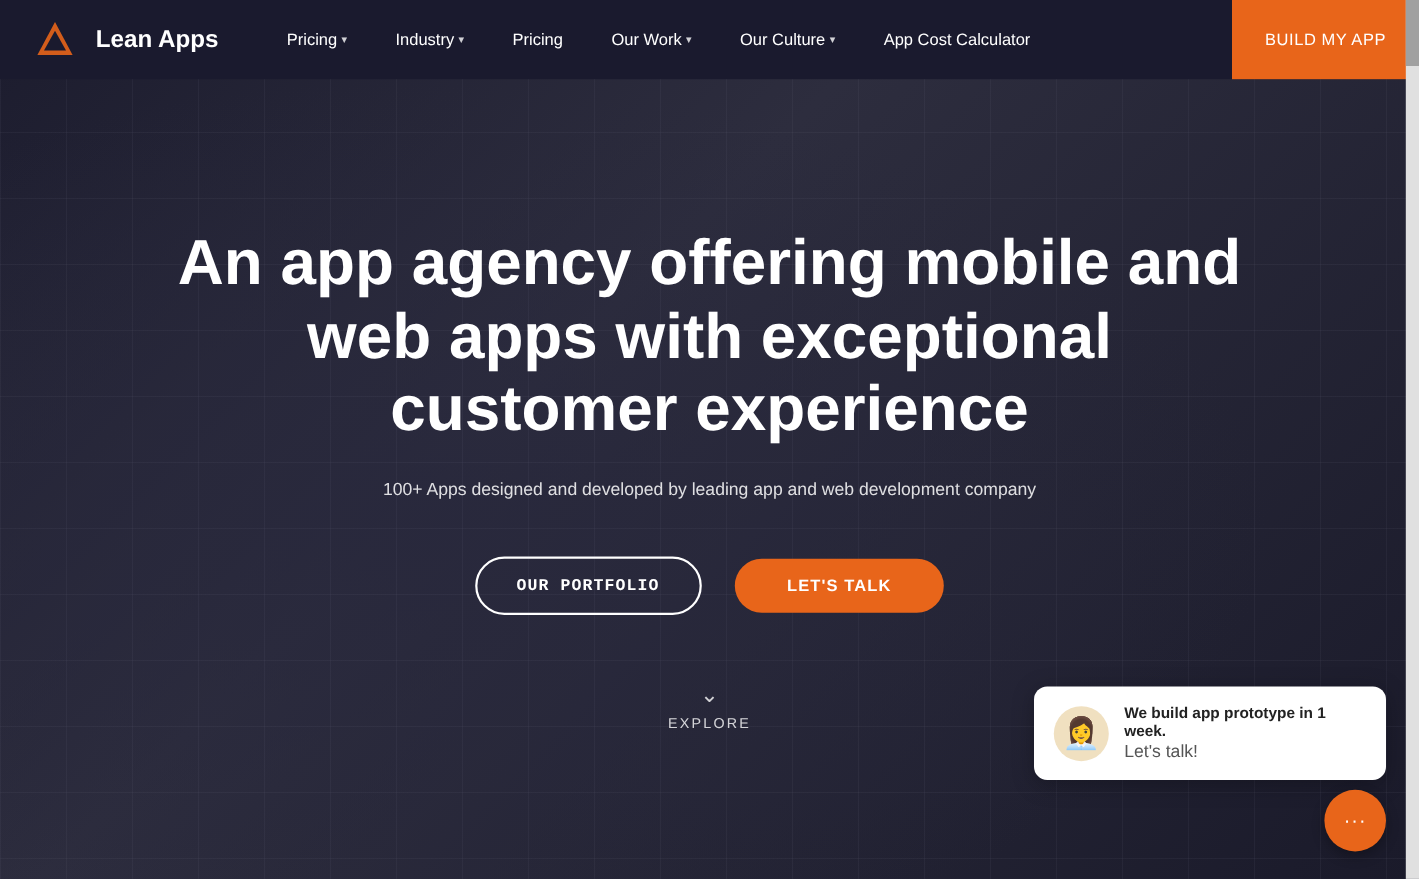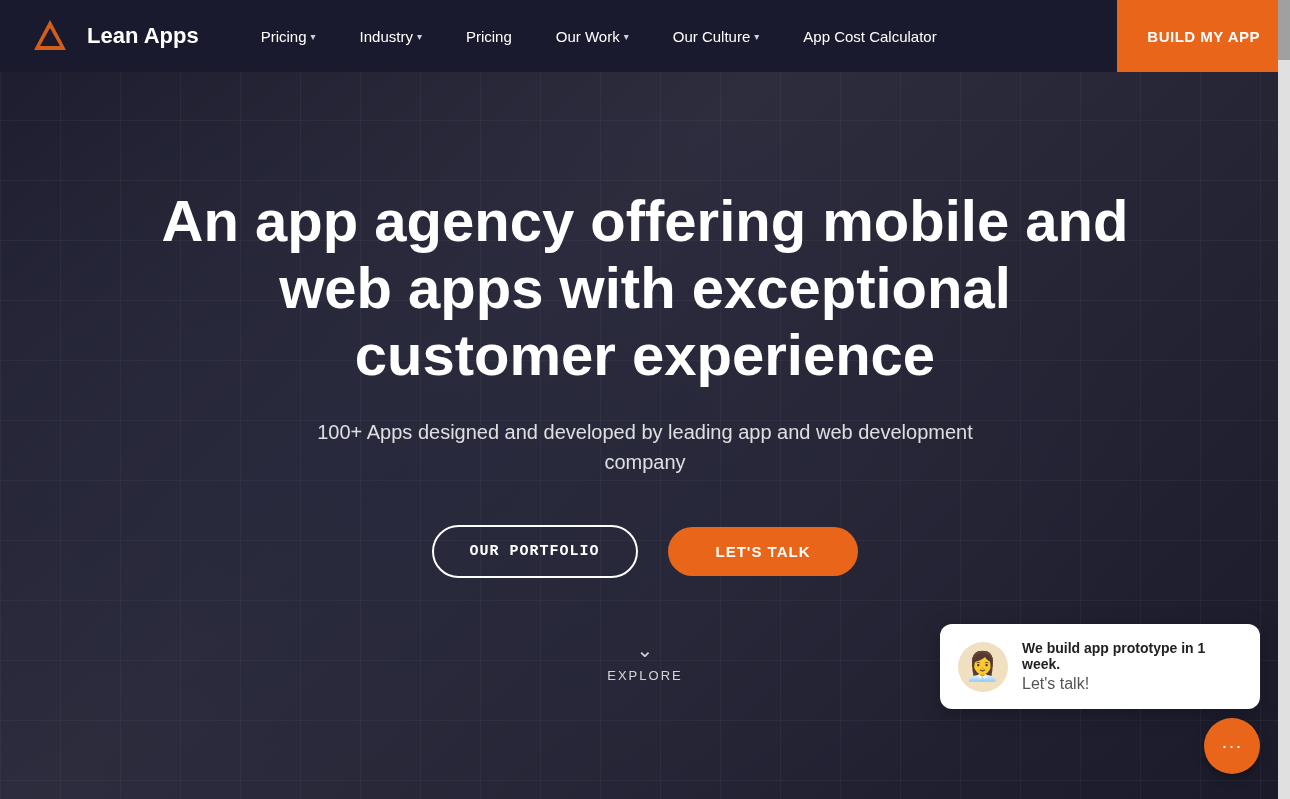--- a/index.html
+++ b/index.html
@@ -52,21 +52,21 @@
     }
     .nav-chevron {
       font-size: 10px;
       opacity: 0.8;
     }
     .nav-cta {
       margin-left: auto;
       background: #e8651a;
       color: white;
       font-size: 15px;
-      font-weight: 700;
+      font-weight: 400;
       height: 72px;
       padding: 0 30px;
       display: flex;
       align-items: center;
       cursor: pointer;
       white-space: nowrap;
       letter-spacing: 0.5px;
     }
 
     
@@ -123,21 +123,21 @@
       color: white;
       font-size: 58px;
       font-weight: 700;
       line-height: 1.15;
       max-width: 1000px;
       margin-bottom: 28px;
     }
 
     .hero-subtitle {
       color: rgba(255,255,255,0.85);
-      font-size: 20px;
+      font-size: 16px;
       line-height: 1.5;
       max-width: 700px;
       margin-bottom: 48px;
     }
 
     .hero-buttons {
       display: flex;
       gap: 30px;
       align-items: center;
       margin-bottom: 60px;

